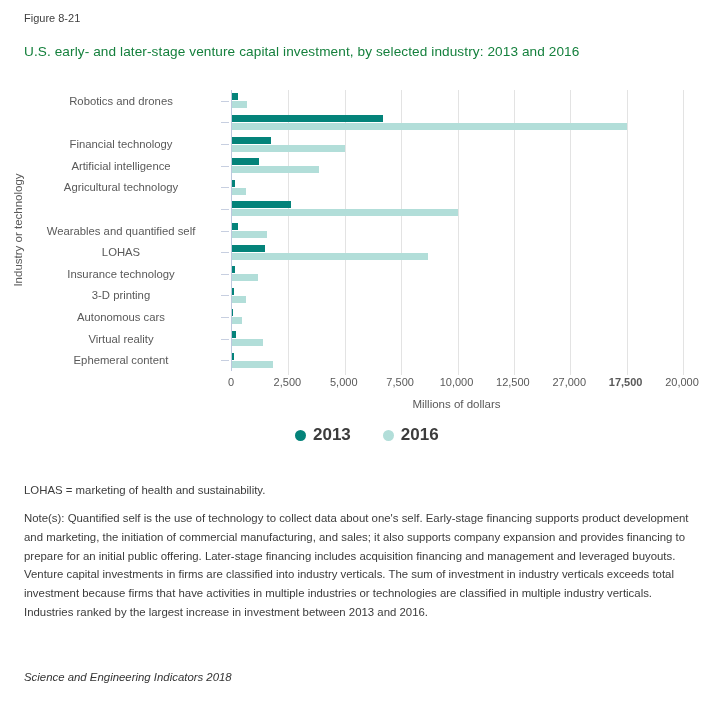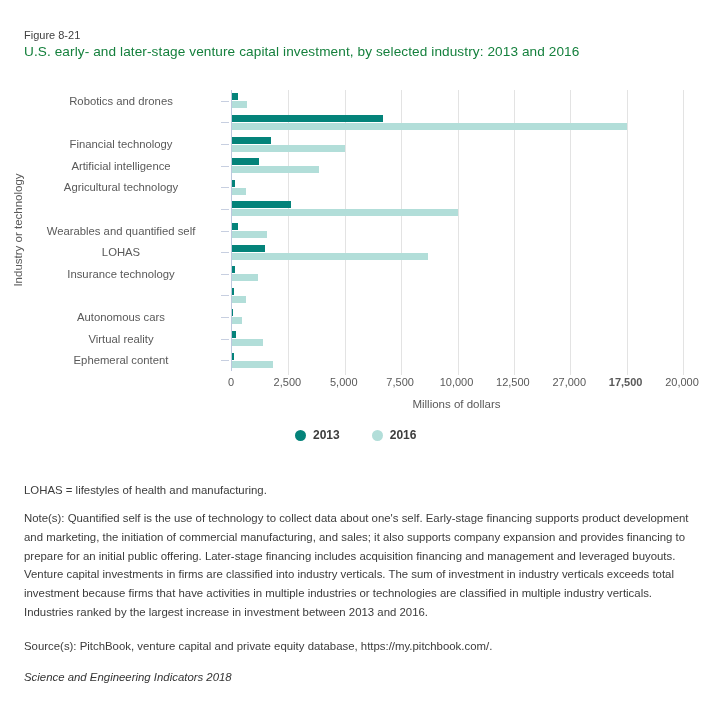--- a/index.html
+++ b/index.html
@@ -4,21 +4,21 @@
 <style>
   html,body{margin:0;padding:0;background:#fff;}
   .page{
     position:relative;
     width:724px;height:709px;
     background:#ffffff;
     font-family:"Liberation Sans","DejaVu Sans",sans-serif;
     overflow:hidden;
   }
   .figure-label{
-    position:absolute;left:24px;top:29px;
+    position:absolute;left:24px;top:12px;
     font-size:11px;color:#404040;
   }
   .figure-title{
     position:absolute;left:24px;top:44px;right:24px;
     font-size:13.6px;color:#15803d;letter-spacing:.1px;
   }
   .y-title{
     position:absolute;left:-62px;top:224px;width:160px;
     transform:rotate(-90deg);transform-origin:center;
     font-size:11.5px;color:#595959;text-align:center;
@@ -49,21 +49,21 @@
   .x-title{
     position:absolute;left:231px;top:398px;width:451px;
     text-align:center;font-size:11.5px;color:#595959;
   }
   .legend{
     position:absolute;left:295px;top:428px;height:14px;
     display:flex;align-items:center;gap:32px;
   }
   .legend-item{display:flex;align-items:center;gap:7px;}
   .legend-dot{width:11px;height:11px;border-radius:50%;}
-  .legend-label{font-size:12px;font-weight:bold;color:#3c3c3c;}
+  .legend-label{font-size:17px;font-weight:bold;color:#3c3c3c;}
   .note-block{
     position:absolute;left:24px;right:26px;
     font-size:11.4px;color:#3b3b3b;line-height:18.8px;
   }
   .lohas-note{top:481px;}
   .notes{top:509px;}
   .source{top:637px;}
   .footer-line{top:668px;font-style:italic;color:#333333;}
 </style>
 </head>
@@ -77,20 +77,21 @@
   <div class="y-title">Industry or technology</div>
 
   <div class="cat-labels">
       <div class="cat-label" style="top: 10.8077px;">Robotics and drones</div>
       <div class="cat-label" style="top: 54.0385px;">Financial technology</div>
       <div class="cat-label" style="top: 75.6538px;">Artificial intelligence</div>
       <div class="cat-label" style="top: 97.2692px;">Agricultural technology</div>
       <div class="cat-label" style="top: 140.5px;">Wearables and quantified self</div>
       <div class="cat-label" style="top: 162.115px;">LOHAS</div>
       <div class="cat-label" style="top: 183.731px;">Insurance technology</div>
+      <div class="cat-label" style="top: 205.346px;">3-D printing</div>
       <div class="cat-label" style="top: 226.962px;">Autonomous cars</div>
       <div class="cat-label" style="top: 248.577px;">Virtual reality</div>
       <div class="cat-label" style="top: 270.192px;">Ephemeral content</div>
     </div>
 
   <div class="plot">
       <div class="gridline" style="left: 56.375px;"></div>
       <div class="gridline" style="left: 112.75px;"></div>
       <div class="gridline" style="left: 169.125px;"></div>
       <div class="gridline" style="left: 225.5px;"></div>
@@ -144,23 +145,22 @@
       <div class="legend-item">
         <span class="legend-dot" style="background: rgb(4, 131, 122);"></span>
         <span class="legend-label">2013</span>
       </div>
       <div class="legend-item">
         <span class="legend-dot" style="background: rgb(178, 222, 217);"></span>
         <span class="legend-label">2016</span>
       </div>
     </div>
 
-  <div class="note-block lohas-note">LOHAS = lifestyles of health and manufacturing.</div>
+  <div class="note-block lohas-note">LOHAS = marketing of health and sustainability.</div>
   <div class="note-block notes">Note(s): Quantified self is the use of technology to collect data about one's self. Early-stage financing supports product development and marketing, the initiation of commercial manufacturing, and sales; it also supports company expansion and provides financing to prepare for an initial public offering. Later-stage financing includes acquisition financing and management and leveraged buyouts. Venture capital investments in firms are classified into industry verticals. The sum of investment in industry verticals exceeds total investment because firms that have activities in multiple industries or technologies are classified in multiple industry verticals.   Industries ranked by the largest increase in investment between 2013 and 2016.</div>
-  <div class="note-block source">Source(s): PitchBook, venture capital and private equity database, https://my.pitchbook.com/.</div>
   <div class="note-block footer-line">Science and Engineering Indicators 2018</div>
 
 <div class="y-tick" style="top: 100.808px;"></div>
     <div class="y-tick" style="top: 122.423px;"></div>
     <div class="y-tick" style="top: 144.038px;"></div>
     <div class="y-tick" style="top: 165.654px;"></div>
     <div class="y-tick" style="top: 187.269px;"></div>
     <div class="y-tick" style="top: 208.885px;"></div>
     <div class="y-tick" style="top: 230.5px;"></div>
     <div class="y-tick" style="top: 252.115px;"></div>

